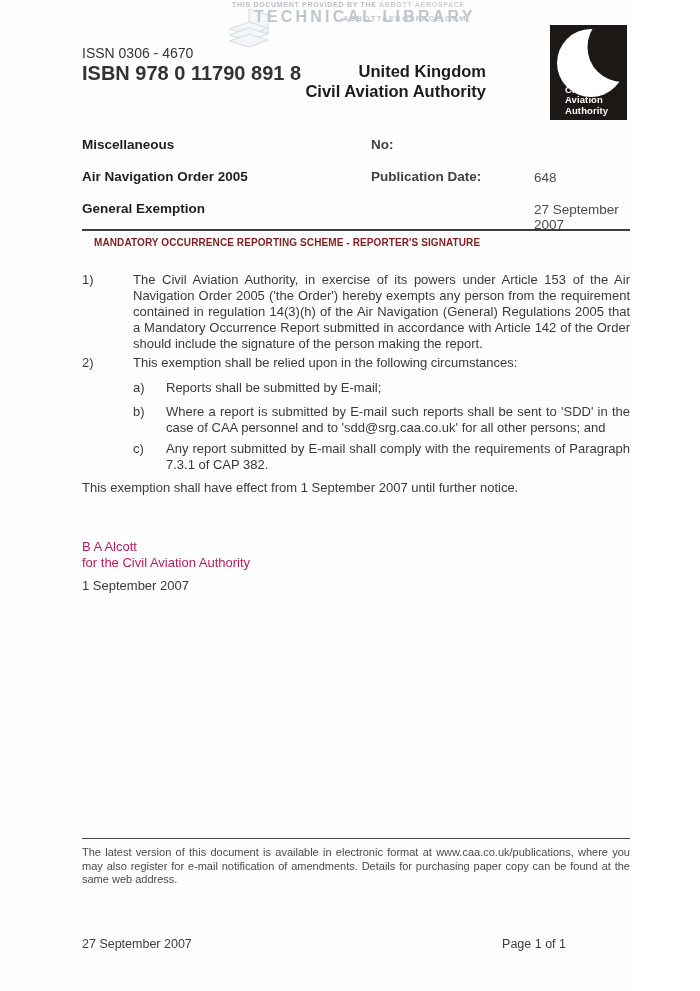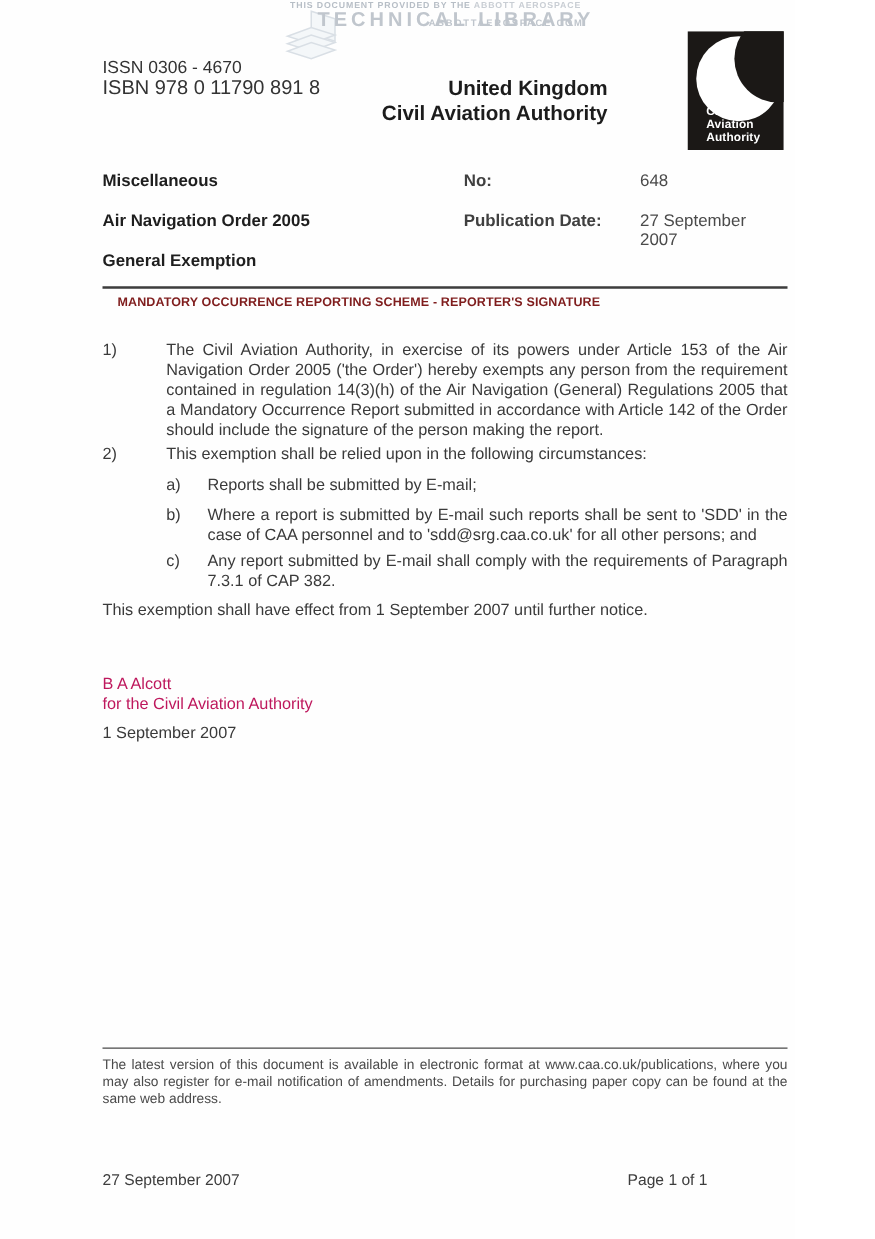--- a/index.html
+++ b/index.html
@@ -12,31 +12,31 @@
     overflow:hidden;
   }
   
   .wm-line1{position:absolute;left:232px;top:1px;font-size:7px;font-weight:bold;letter-spacing:0.7px;color:#b7bec6;white-space:nowrap;}
   .wm-line1 .lt{color:#c9ced4;}
   .wm-line2{position:absolute;left:254px;top:8px;font-size:16px;font-weight:600;letter-spacing:3.2px;color:#c0c6cd;white-space:nowrap;}
   .wm-line3{position:absolute;left:343px;top:14px;font-size:7.5px;font-weight:bold;letter-spacing:1.4px;color:#bfc5cc;white-space:nowrap;text-align:right;}
   .wm-icon{position:absolute;left:222px;top:7px;}
   
   .issn{position:absolute;left:82px;top:45px;font-size:14px;color:#333;}
-  .isbn{position:absolute;left:82px;top:62px;font-size:16px;color:#333;}
+  .isbn{position:absolute;left:82px;top:62px;font-size:20px;color:#333;font-weight:bold;}
   .series{position:absolute;left:82px;top:84px;font-size:17.5px;font-weight:bold;color:#1c1c1c;margin:0;}
   .org{position:absolute;right:150px;top:61px;text-align:right;font-size:16.5px;font-weight:bold;color:#1c1c1c;line-height:20px;white-space:nowrap;}
   .logo{position:absolute;left:550px;top:25px;width:77px;height:95px;}
   .logo svg{display:block;}
   .logo-text{position:absolute;right:4px;bottom:4px;text-align:left;color:#ffffff;font-weight:bold;font-size:9.5px;line-height:10.5px;letter-spacing:0.1px;margin-left:15px;}
   
   .meta-row{position:absolute;left:82px;width:548px;font-size:13.5px;}
   .m-left{position:absolute;left:0;font-weight:bold;color:#1e1e1e;}
   .m-label{position:absolute;left:289px;font-weight:bold;color:#404040;}
-  .m-value{position:absolute;left:430px;color:#4a4a4a;}
+  .m-value{position:absolute;left:452px;color:#4a4a4a;margin-top:33px;}
   .r1{top:137px;} .r2{top:169px;} .r3{top:201px;}
   
   .rule-main{position:absolute;left:82px;top:229px;width:548px;height:2px;background:#3d3d3d;}
   .rule-foot{position:absolute;left:82px;top:838px;width:548px;height:1px;background:#4a4a4a;}
   
   .doc-heading{position:absolute;left:82px;top:237px;width:548px;font-size:10px;font-weight:bold;color:#7f1d1d;margin:0;letter-spacing:0.1px;padding-left:12px;}
   .li{position:absolute;left:82px;width:548px;display:flex;font-size:13px;line-height:16px;color:#3a3a3a;}
   .li .n{flex:0 0 51px;}
   .li .t{flex:1;text-align:justify;}
   .li.sub{left:133px;width:497px;}

